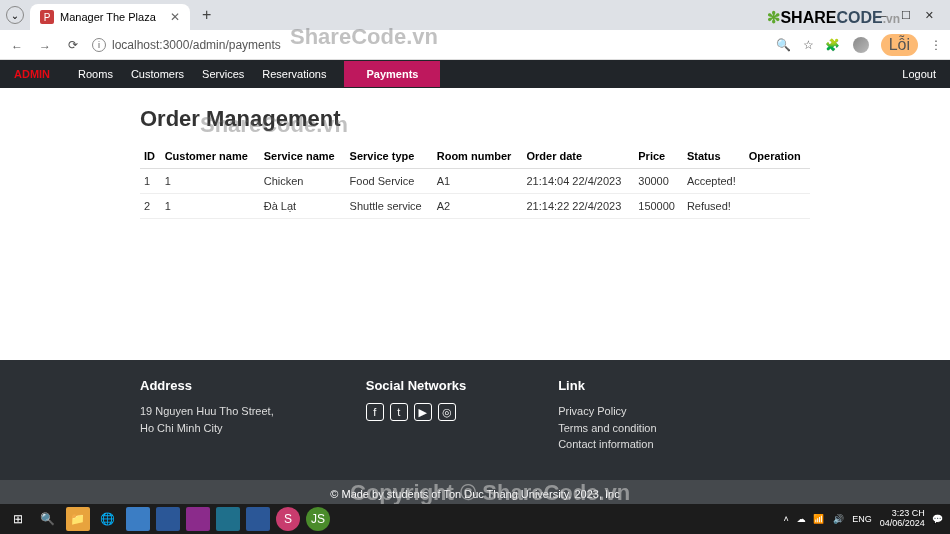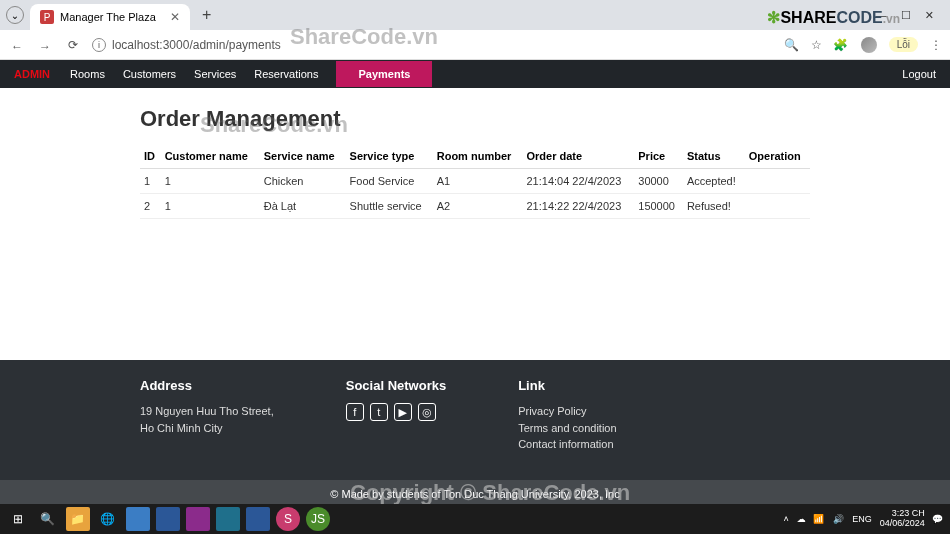--- a/index.html
+++ b/index.html
@@ -13,39 +13,39 @@
     .favicon { width: 14px; height: 14px; background: #c83c3c; border-radius: 2px; color: #fff; font-size: 10px; display: flex; align-items: center; justify-content: center; }
     .tab-close { margin-left: auto; font-size: 12px; color: #666; }
     .new-tab { font-size: 16px; color: #444; margin-left: 6px; }
     .window-controls { margin-left: auto; display: flex; gap: 14px; font-size: 11px; padding-right: 10px; color: #333; }
     
     .addr-bar { background: #fff; display: flex; align-items: center; height: 30px; padding: 0 8px; gap: 10px; font-size: 12px; color: #555; border-bottom: 1px solid #ddd; }
     .nav-icon { width: 18px; display: flex; justify-content: center; }
     .url-box { flex: 1; display: flex; align-items: center; gap: 6px; }
     .info-icon { border: 1px solid #888; border-radius: 50%; width: 14px; height: 14px; font-size: 9px; display: flex; align-items: center; justify-content: center; }
     .right-icons { display: flex; align-items: center; gap: 12px; }
-    .ext-btn { background: #fef9c3; border-radius: 12px; padding: 2px 8px; font-size: 10px; }
+    .ext-btn { background: #fdba74; border-radius: 12px; padding: 2px 8px; font-size: 16px; }
     .avatar-icon { width: 16px; height: 16px; border-radius: 50%; background: linear-gradient(135deg, #888, #bbb); }
     
     
     .page { background: #fff; height: 300px; }
     .navbar { background: #212529; display: flex; align-items: center; height: 28px; padding: 0 14px; font-size: 11px; }
-    .nav-brand { color: #e50914; font-weight: bold; margin-right: 20px; }
+    .nav-brand { color: #e50914; font-weight: bold; margin-right: 28px; }
     .nav-item { color: #fff; margin-right: 18px; cursor: pointer; }
     .nav-item.active { background: #be185d; padding: 7px 22px; font-weight: bold; }
     .nav-logout { color: #fff; margin-left: auto; cursor: pointer; }
     
     .content { padding: 18px 140px; }
     .page-title { font-size: 22px; font-weight: 600; color: #333; margin-bottom: 12px; }
     table { width: 100%; border-collapse: collapse; font-size: 11px; }
     th { text-align: left; padding: 6px 4px; font-weight: bold; border-bottom: 1px solid #ddd; }
     td { padding: 6px 4px; border-bottom: 1px solid #eee; color: #333; }
     
     
-    .footer { background: #2c3035; color: #fff; padding: 18px 140px; display: flex; gap: 72px; height: 120px; }
+    .footer { background: #2c3035; color: #fff; padding: 18px 140px; display: flex; gap: 92px; height: 120px; }
     .footer h4 { font-size: 13px; margin-bottom: 10px; }
     .footer p, .footer a { font-size: 11px; color: #ddd; line-height: 1.5; text-decoration: none; display: block; }
     .social-icons { display: flex; gap: 6px; margin-top: 4px; }
     .social-icons span { width: 18px; height: 18px; border: 1.5px solid #fff; border-radius: 3px; display: flex; align-items: center; justify-content: center; font-size: 11px; }
     
     .copyright-bar { background: #45494d; color: #fff; text-align: center; padding: 8px; font-size: 11px; }
     
     
     .wm { position: absolute; color: rgba(100,100,100,0.4); font-size: 22px; pointer-events: none; font-weight: bold; }
     .wm-logo { position: absolute; top: 8px; right: 50px; font-size: 16px; font-weight: bold; }

